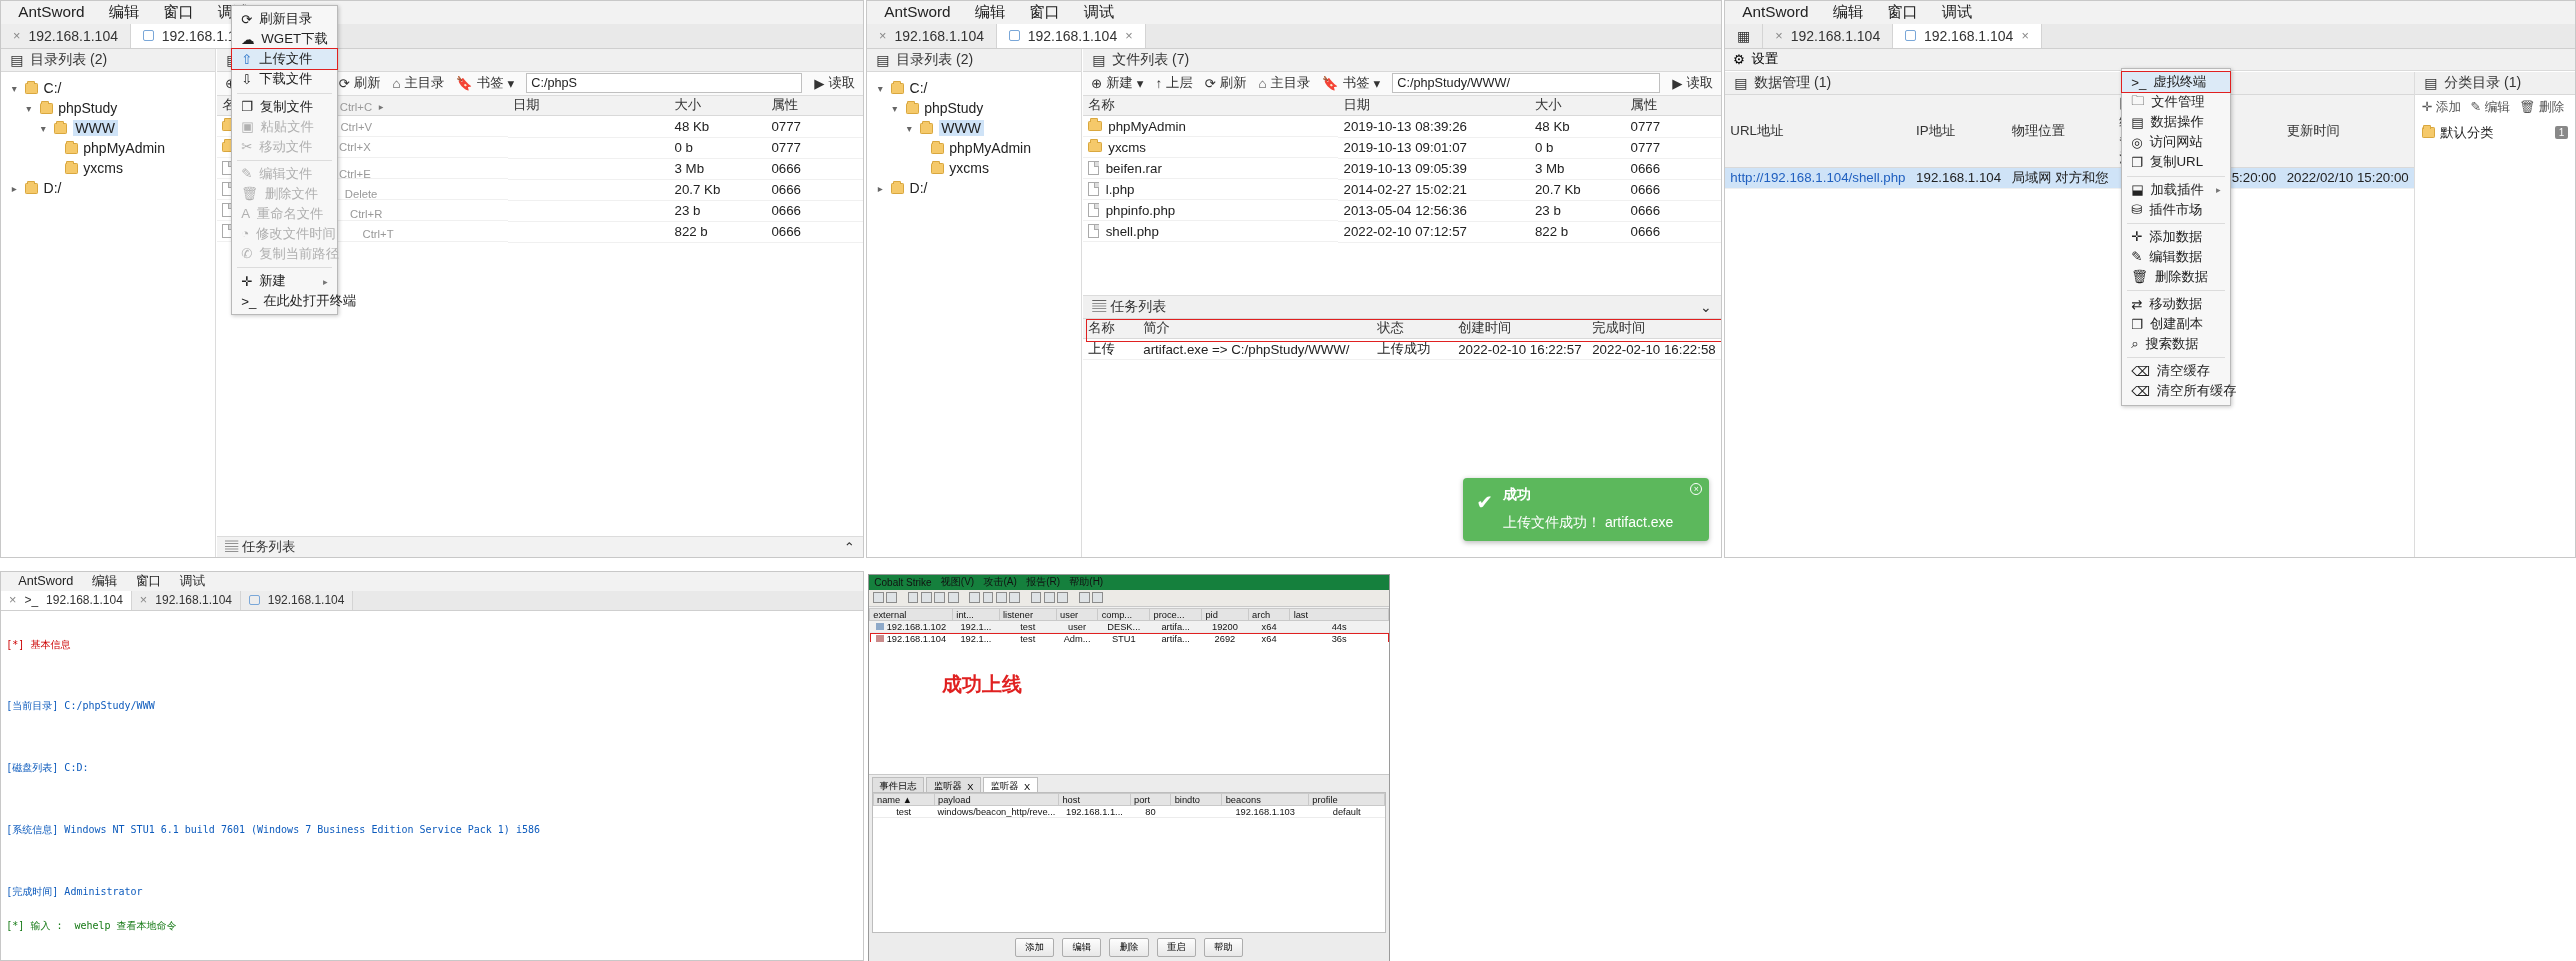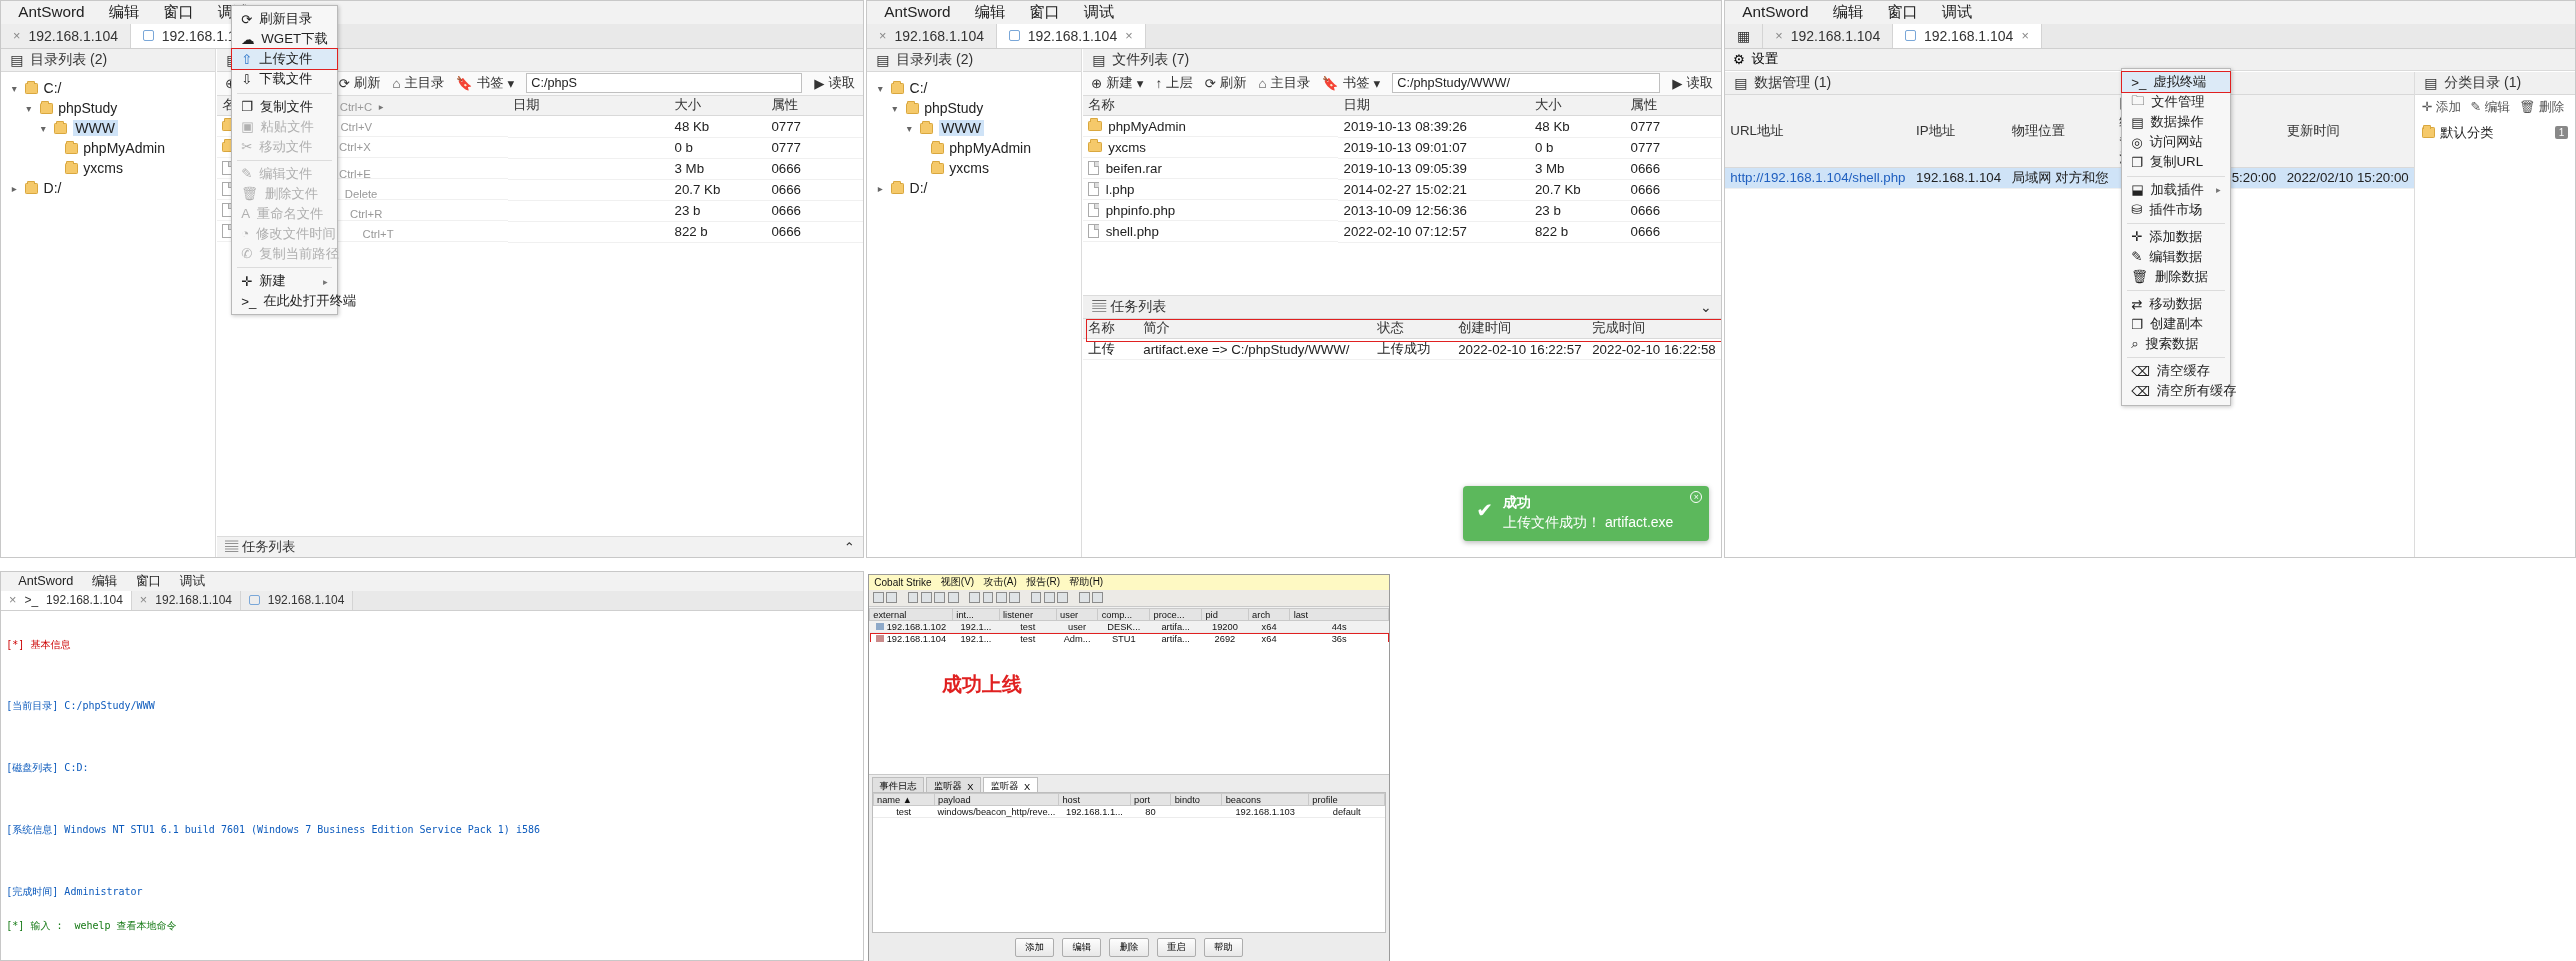--- a/index.html
+++ b/index.html
@@ -41,31 +41,31 @@
   .ctxmenu .mi.dis { color:#b0b0b0; }
   .ctxmenu .sep { height:0.7px; background:#dcdcdc; margin:3.3px 5.3px;}
   .ctxmenu .mi.hl { background:#dceaf7; }
   .arrow { margin-left:auto; font-size:9.3px; color:#777; }
 
   
   .toast { position:absolute; background:#5cb85c; color:#fff; border-radius:4px; padding:8px 14.7px 9.3px 40px; font-size:14px; box-shadow:0 1.3px 5.3px rgba(0,0,0,.25);}
   .toast .tick { position:absolute; left:13.3px; top:12px; font-size:20px;}
   .toast .close { position:absolute; right:6.7px; top:5.3px; width:12px; height:12px; border:0.7px solid #fff; border-radius:50%; font-size:8.7px; line-height:10.7px; text-align:center;}
   .toast .t1 { font-weight:bold; }
-  .toast .t2 { margin-top:2px; }
+  .toast .t2 { margin-top:10px; }
 
   
   .term { background:#fff; color:#111; font-family:"DejaVu Sans Mono", monospace; font-size:10px; line-height:11.3px; padding:4px 5.3px; white-space:pre; overflow:hidden;}
   .term .g { color:#167a16; }
   .term .b { color:#0d5bbd;margin-top:28px; }
   .term .r { color:#cc0000; }
 
   
   .cs { position:absolute; background:#f1f1f1; border:0.7px solid #9a9a9a; }
-  .cs-menu { height:14.7px; display:flex; align-items:center; gap:9.3px; padding:0 5.3px; font-size:10px; color:#111; background:#fef9c3;}
+  .cs-menu { height:14.7px; display:flex; align-items:center; gap:9.3px; padding:0 5.3px; font-size:10px; color:#111; background:#15803d;}
   .cs-tools { height:17.3px; display:flex; align-items:center; gap:2.7px; padding:0 4px; background:#eceae6; border-bottom:0.7px solid #c9c9c9;}
   .ti { width:10.7px; height:10.7px; border:0.7px solid #8c8c8c; background:#dfe3e6; display:inline-block;}
   .cs table { width:100%; border-collapse:collapse; font-size:9.3px;}
   .cs th { background:#e4e4e4; border:0.7px solid #c9c9c9; font-weight:normal; height:12px; padding:0 3.3px; text-align:left; color:#111;}
   .cs td { height:12px; padding:0 3.3px; border-bottom:0.7px solid #ececec; color:#111; white-space:nowrap;text-align:center;}
   .cs .sel { background:#ffffff; outline:1.3px solid #e02020; outline-offset:-1.3px;}
   .cs-tabs { display:flex; gap:2px; padding:2px 2.7px 0 2.7px; background:#ececec; font-size:9.3px;}
   .cs-tab { padding:2px 6.7px; background:#e0e0e0; border:0.7px solid #bdbdbd; border-bottom:none; display:flex; gap:5.3px; align-items:center;}
   .cs-tab.active { background:#ffffff; }
   .cs-btn { border:0.7px solid #adadad; background:linear-gradient(#fdfdfd,#e8e8e8); padding:2px 9.3px; font-size:9.3px; border-radius:2px;}
@@ -403,21 +403,21 @@
             </td>
             <td>2014-02-27 15:02:21</td>
             <td>20.7 Kb</td>
             <td>0666</td>
           </tr>
       <tr class="filerow">
             <td>
               <span class="doc"></span>
               <span>phpinfo.php</span>
             </td>
-            <td>2013-10-09 12:56:36</td>
+            <td>2013-05-04 12:56:36</td>
             <td>23 b</td>
             <td>0666</td>
           </tr>
       <tr class="filerow">
             <td>
               <span class="doc"></span>
               <span>shell.php</span>
             </td>
             <td>2022-02-10 07:12:57</td>
             <td>822 b</td>

